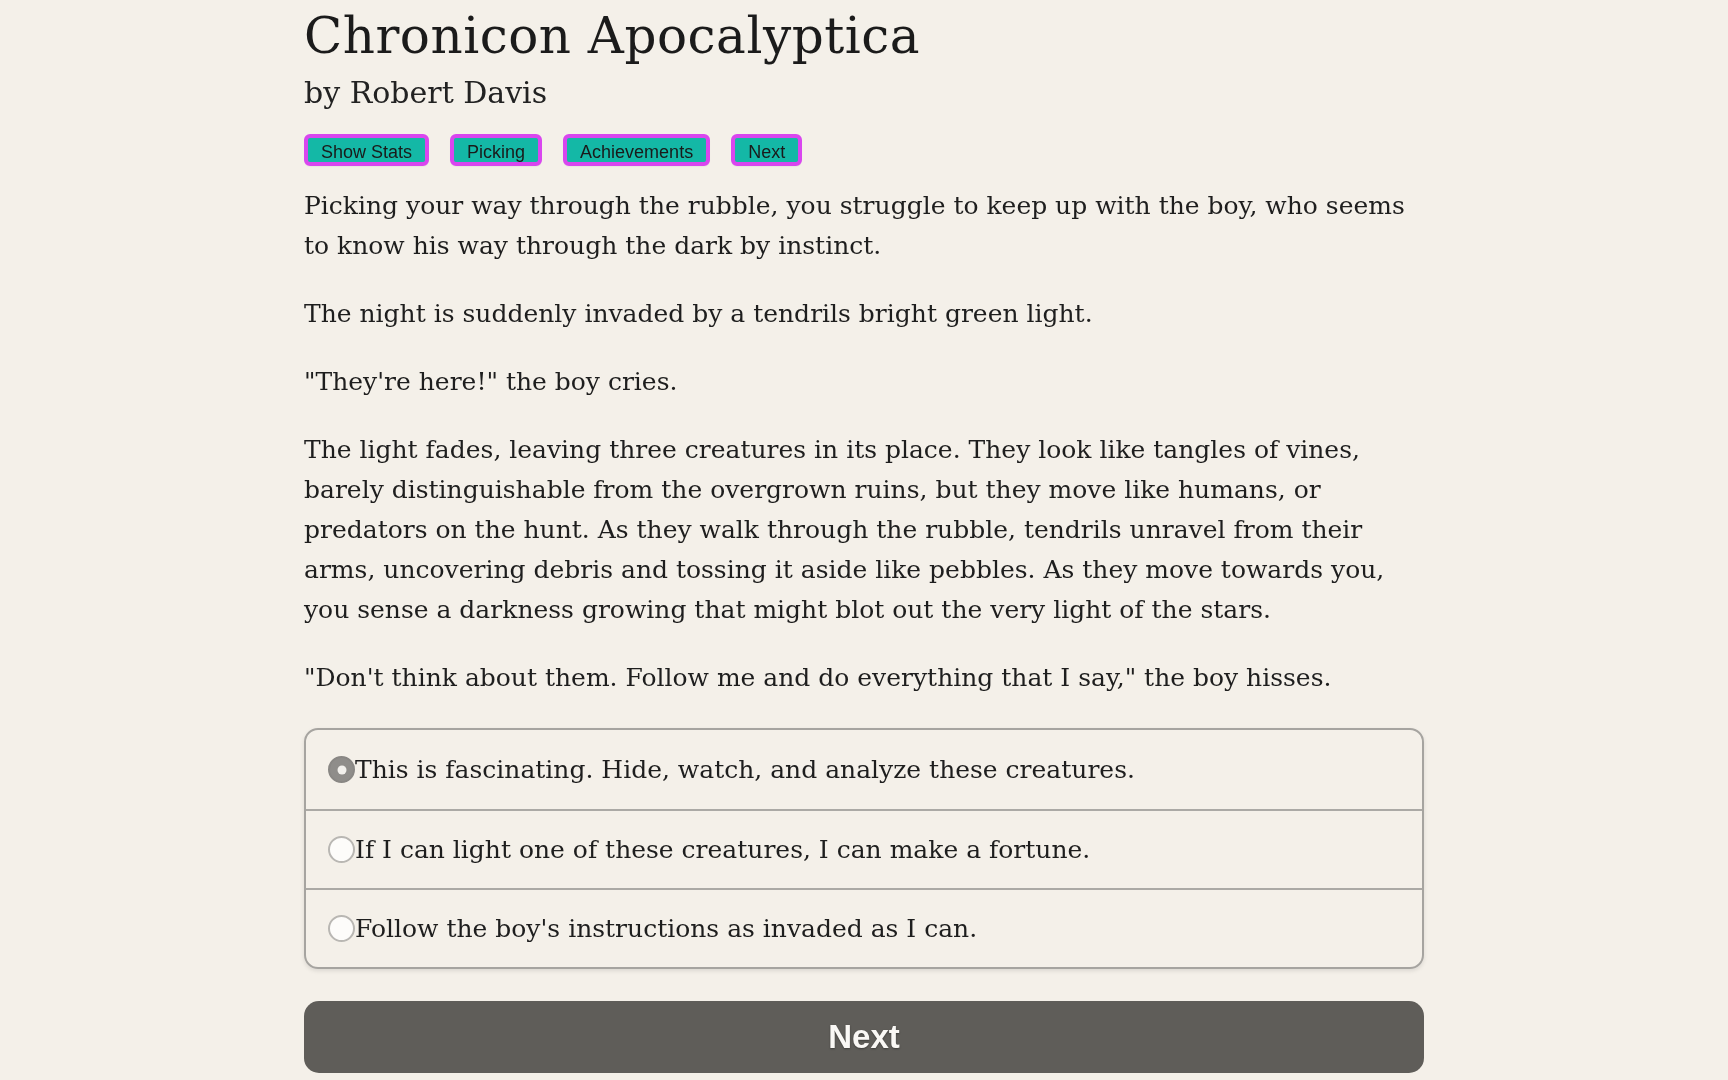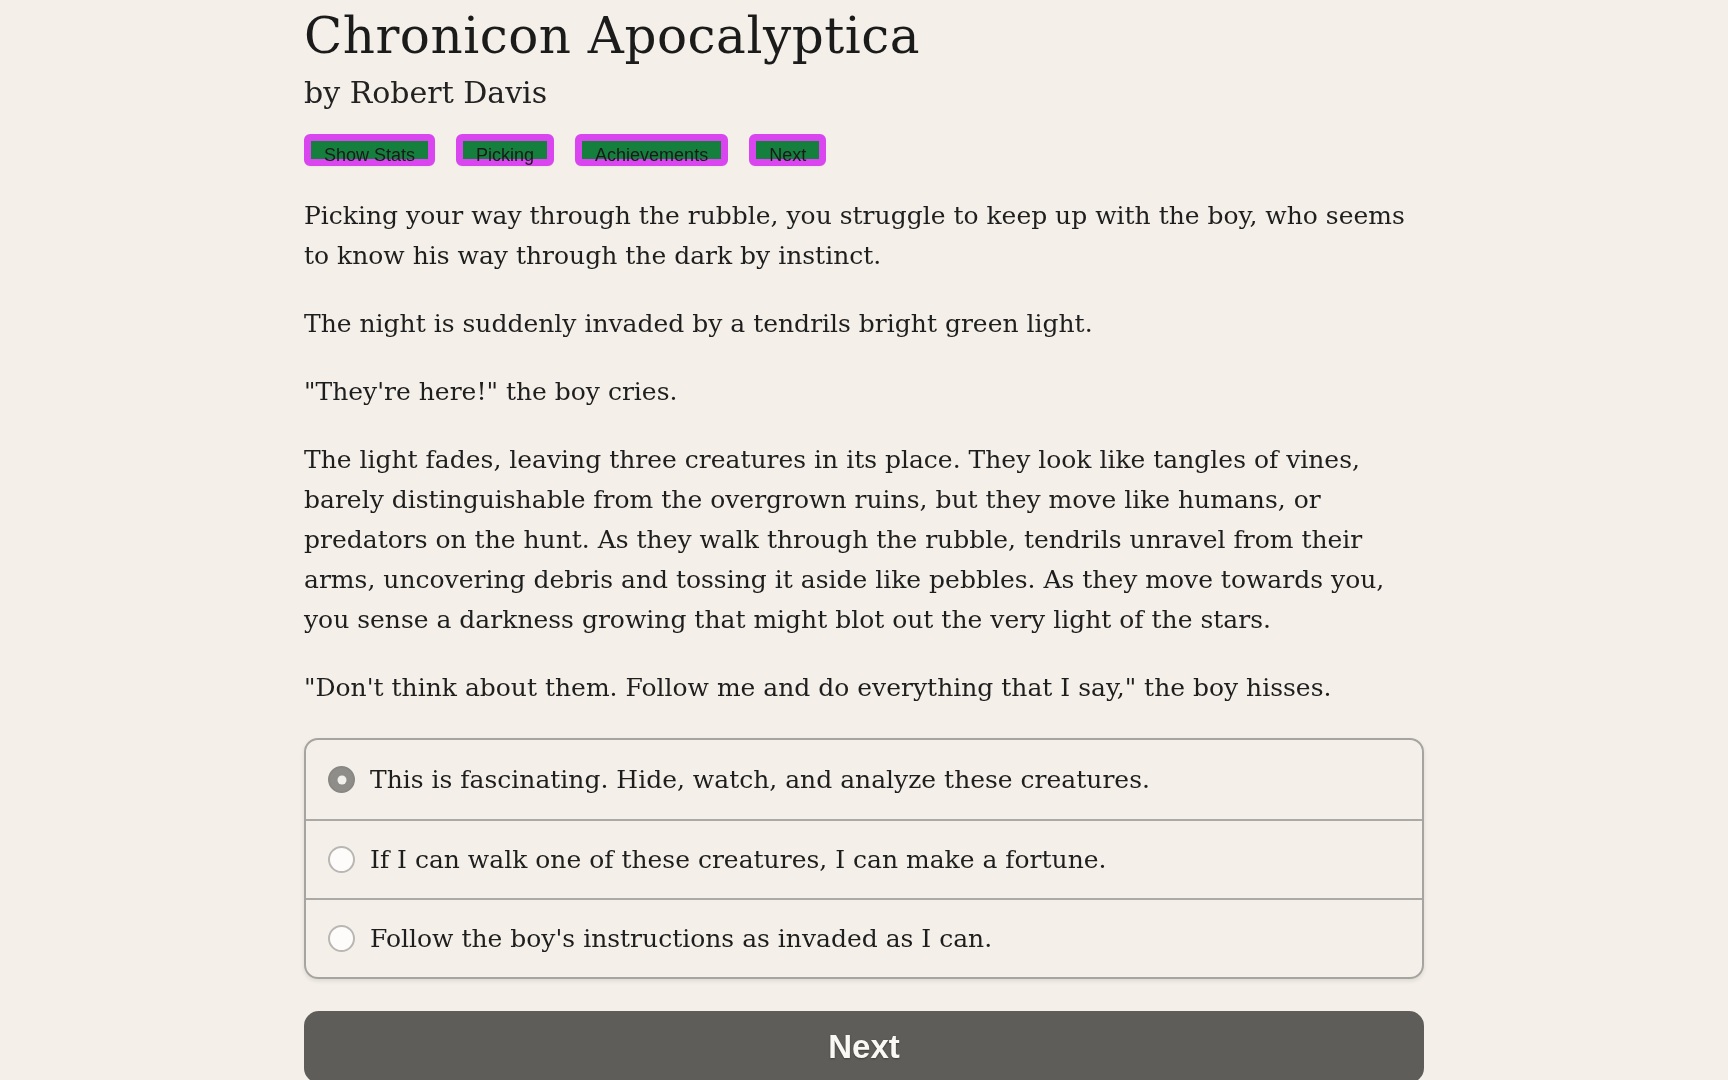--- a/index.html
+++ b/index.html
@@ -30,47 +30,46 @@
   }
   .toolbar {
     margin-top: 24px;
     display: flex;
     gap: 21px;
   }
   .toolbar button {
     font-family: "Liberation Sans", sans-serif;
     font-size: 18px;
     color: #1a1a1a;
-    background: #15803d;
-    border: 7px solid #d946ef;
+    background: #14b8a6;
+    border: 4px solid #d946ef;
     border-radius: 6px;
     padding: 4px 13px;
     height: 32px;
     cursor: pointer;
     box-shadow: 0 1px 1px rgba(0,0,0,0.04);
   }
-  .story { margin-top: 30px; }
+  .story { margin-top: 20px; }
   .story p {
     font-size: 25px;
     line-height: 40px;
     margin-top: 28px;
     max-width: 1110px;
   }
   .story p:first-child { margin-top: 0; }
   .choice-box {
     margin-top: 30px;
     border: 2px solid #a6a4a0;
     border-radius: 14px;
     overflow: hidden;
     box-shadow: 0 2px 4px rgba(0,0,0,0.10);
   }
   .choice-row {
     display: flex;
     align-items: center;
-    gap: 15px;
     height: 79px;
     padding: 0 22px;
     cursor: pointer;
     border-top: 2px solid #aba9a5;
   }
   .choice-row:first-child { border-top: none; }
   .radio {
     width: 27px; height: 27px;
     border-radius: 50%;
     background: #fdfcfa;
@@ -138,21 +137,21 @@
     <p>"Don't think about them. Follow me and do everything that I say," the boy hisses.</p>
   </div>
 
   <div class="choice-box">
     <div class="choice-row">
       <span class="radio checked"></span>
       <span class="choice-label">This is fascinating. Hide, watch, and analyze these creatures.</span>
     </div>
     <div class="choice-row">
       <span class="radio"></span>
-      <span class="choice-label">If I can walk one of these creatures, I can make a fortune.</span>
+      <span class="choice-label">If I can light one of these creatures, I can make a fortune.</span>
     </div>
     <div class="choice-row">
       <span class="radio"></span>
       <span class="choice-label">Follow the boy's instructions as invaded as I can.</span>
     </div>
   </div>
 
   <button class="next-button">Next</button>
 
 </div>

